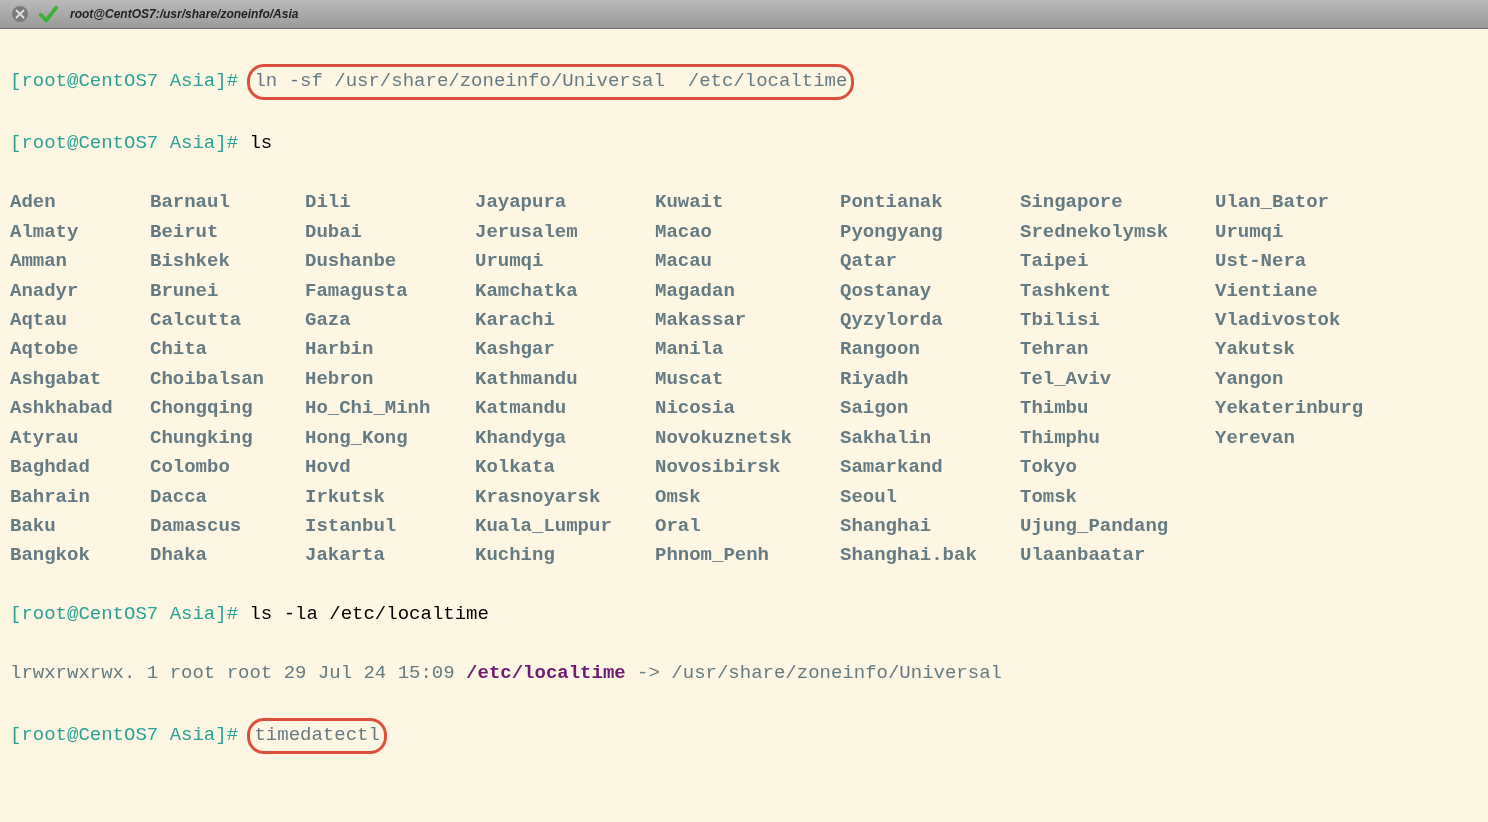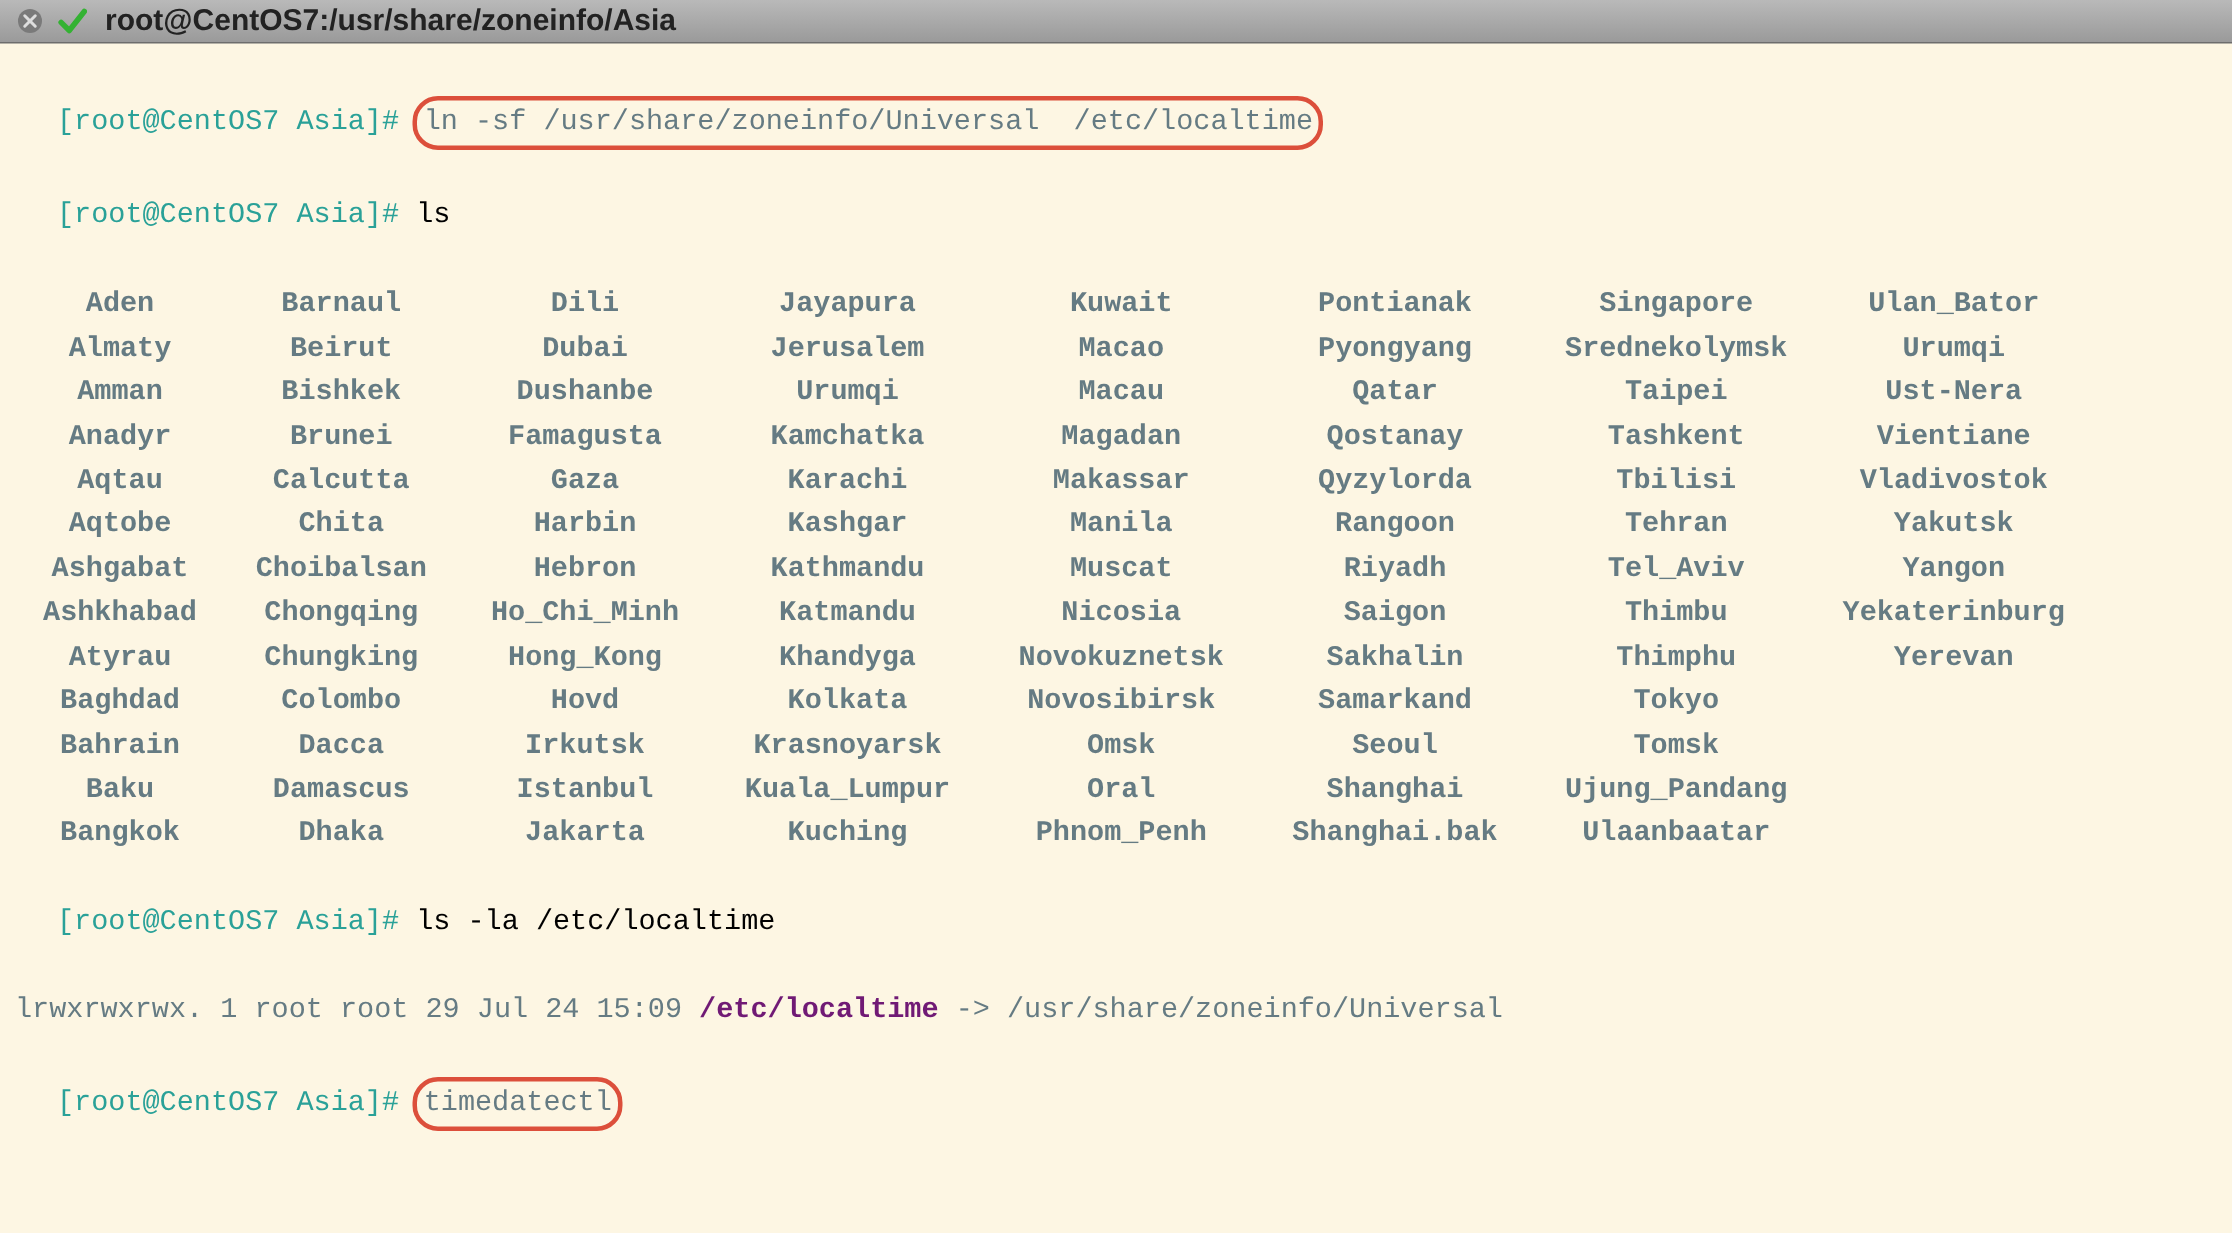--- a/index.html
+++ b/index.html
@@ -19,49 +19,49 @@
     display: flex;
     align-items: center;
     padding-left: 10px;
     gap: 8px;
   }
   .titlebar .icon-slot {
     width: 20px; height: 20px; display:flex; align-items:center; justify-content:center;
   }
   .title-text {
     font-family: -apple-system, "Helvetica Neue", Arial, sans-serif;
-    font-size: 20px;
+    font-size: 12px;
     font-weight: 600;
     color: #222;
     margin-left: 4px;
+    font-style: italic;
   }
   .terminal {
     padding: 6px 6px;
     line-height: 1.55;
     color: #657b83;
     white-space: pre;
   }
-  .prompt { color: #2aa198; margin-left: 28px; }
+  .prompt { color: #2aa198; }
   .cmd    { color: #000000; }
   .highlight-box {
     display:inline-block;
     border: 3px solid #dc4f3b;
     border-radius: 17px;
     padding: 0 4px;
     margin-left: -2px;
     color: #657b83;
   }
   .dir-listing {
     display: grid;
     grid-template-columns: 140px 155px 170px 180px 185px 180px 195px 175px;
     column-gap: 0;
     color: #657b83;
     padding-left: 4px;
     font-weight: bold;
-    text-align: center;
   }
   .dir-listing span { white-space: nowrap; }
   .link-path { color: #701a75; font-weight: bold; }
   .kv { display:block; }
   .kv .label { display:inline-block; width: 200px; text-align: right; }
   .line { display:block; padding-left:4px; }
   svg { display:block; }
 </style>
 </head>
 <body>

